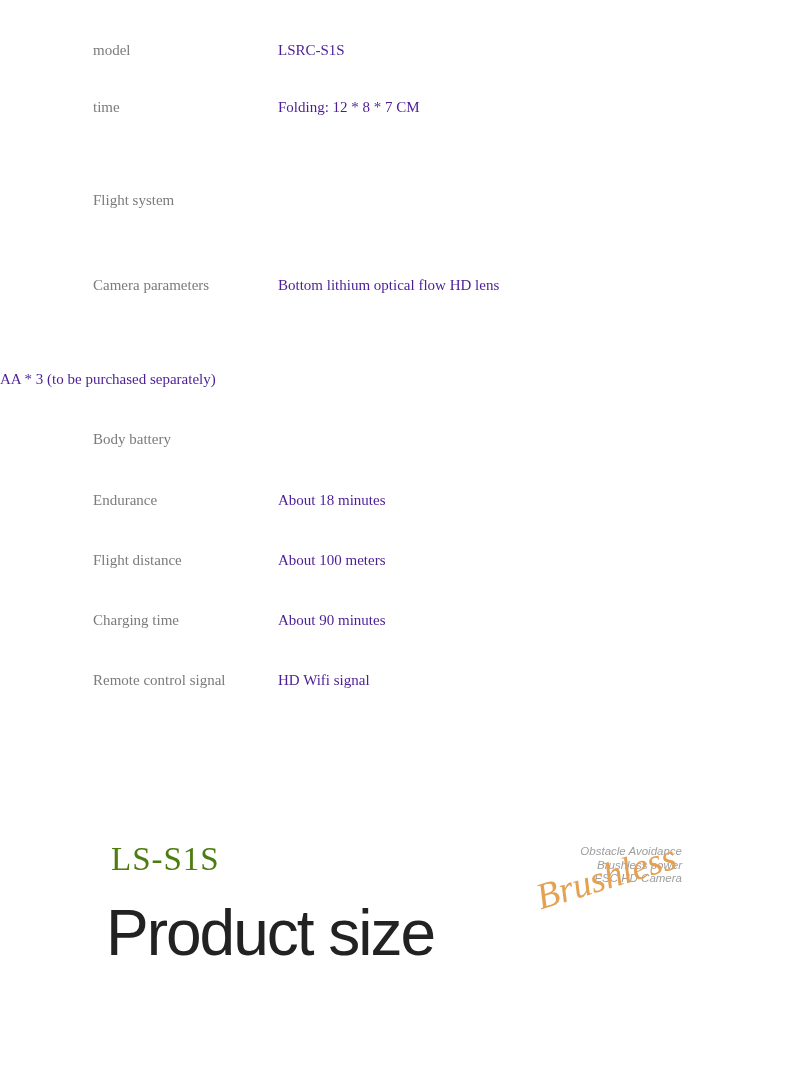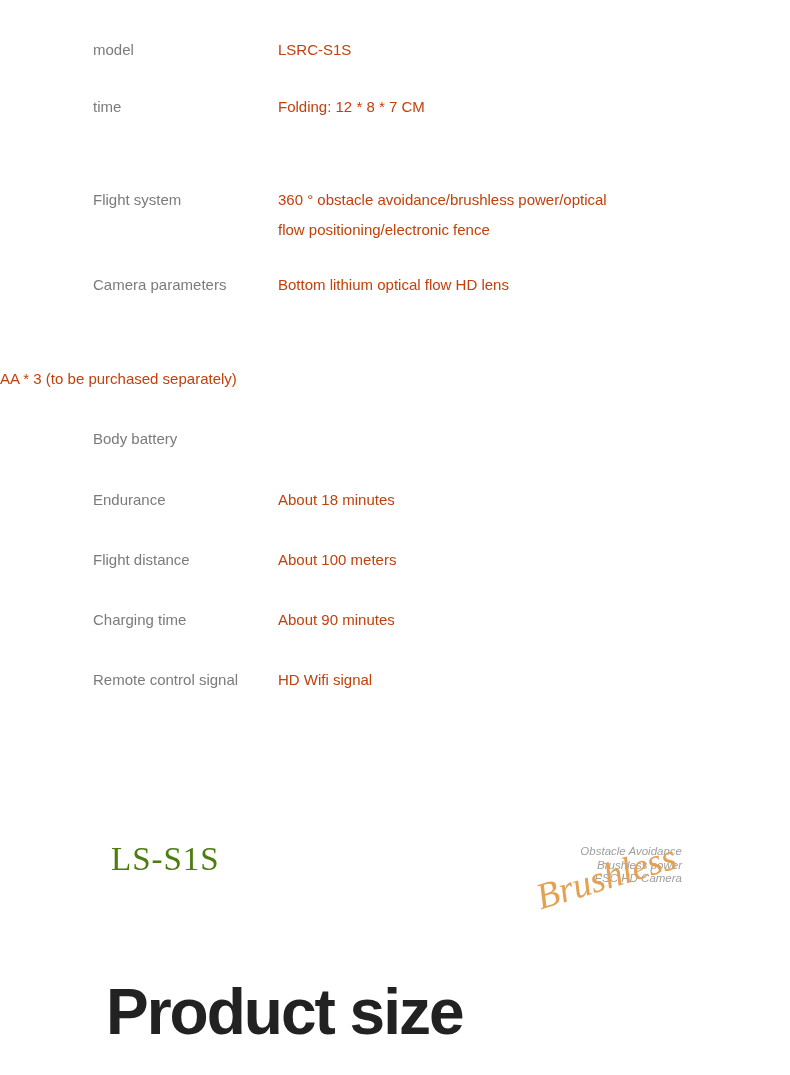--- a/index.html
+++ b/index.html
@@ -13,36 +13,37 @@
   }
 
   
   .spec-table { position: absolute; left: 0; top: 0; width: 790px; }
   .spec-row {
     position: absolute;
     left: 0;
     width: 790px;
     display: flex;
     align-items: flex-start;
+    font-family: Liberation Serif, serif;
   }
   .spec-label {
     box-sizing: border-box;
     padding-left: 93px;
     width: 278px;
     flex: 0 0 278px;
     font-size: 15px;
     line-height: 30px;
     color: #7b7b7b;
     white-space: nowrap;
   }
   .spec-value {
     flex: 1 1 auto;
     font-size: 15px;
     line-height: 30px;
-    color: #c2410c;
+    color: #4c1d95;
   }
   .spec-value .line { white-space: nowrap; }
 
   
   .brand {
     position: absolute;
     left: 111px;
     top: 841px;
     font-family: "Liberation Serif", "DejaVu Serif", serif;
     font-size: 33px;
@@ -73,24 +74,24 @@
     font-size: 37px;
     color: #e5a152;
     transform: rotate(-17deg);
     transform-origin: 50% 50%;
     white-space: nowrap;
     z-index: 2;
   }
   .section-title {
     position: absolute;
     left: 106px;
-    top: 975px;
+    top: 896px;
     margin: 0;
     font-size: 64px;
-    font-weight: 700;
+    font-weight: 400;
     letter-spacing: -2px;
     color: #222222;
     white-space: nowrap;
   }
 </style>
 </head>
 <body>
 
 <div class="page">
 
@@ -105,24 +106,20 @@
 
     <div class="spec-row" style="top:92px">
       <div class="spec-label">time</div>
       <div class="spec-value">
         <div class="line">Folding: 12 * 8 * 7 CM</div>
       </div>
     </div>
 
     <div class="spec-row" style="top:185px">
       <div class="spec-label">Flight system</div>
-      <div class="spec-value">
-        <div class="line">360 ° obstacle avoidance/brushless power/optical</div>
-        <div class="line">flow positioning/electronic fence</div>
-      </div>
     </div>
 
     <div class="spec-row" style="top:270px">
       <div class="spec-label">Camera parameters</div>
       <div class="spec-value">
         <div class="line">Bottom lithium optical flow HD lens</div>
       </div>
     </div>
 
     <div class="spec-row" style="top:364px">

